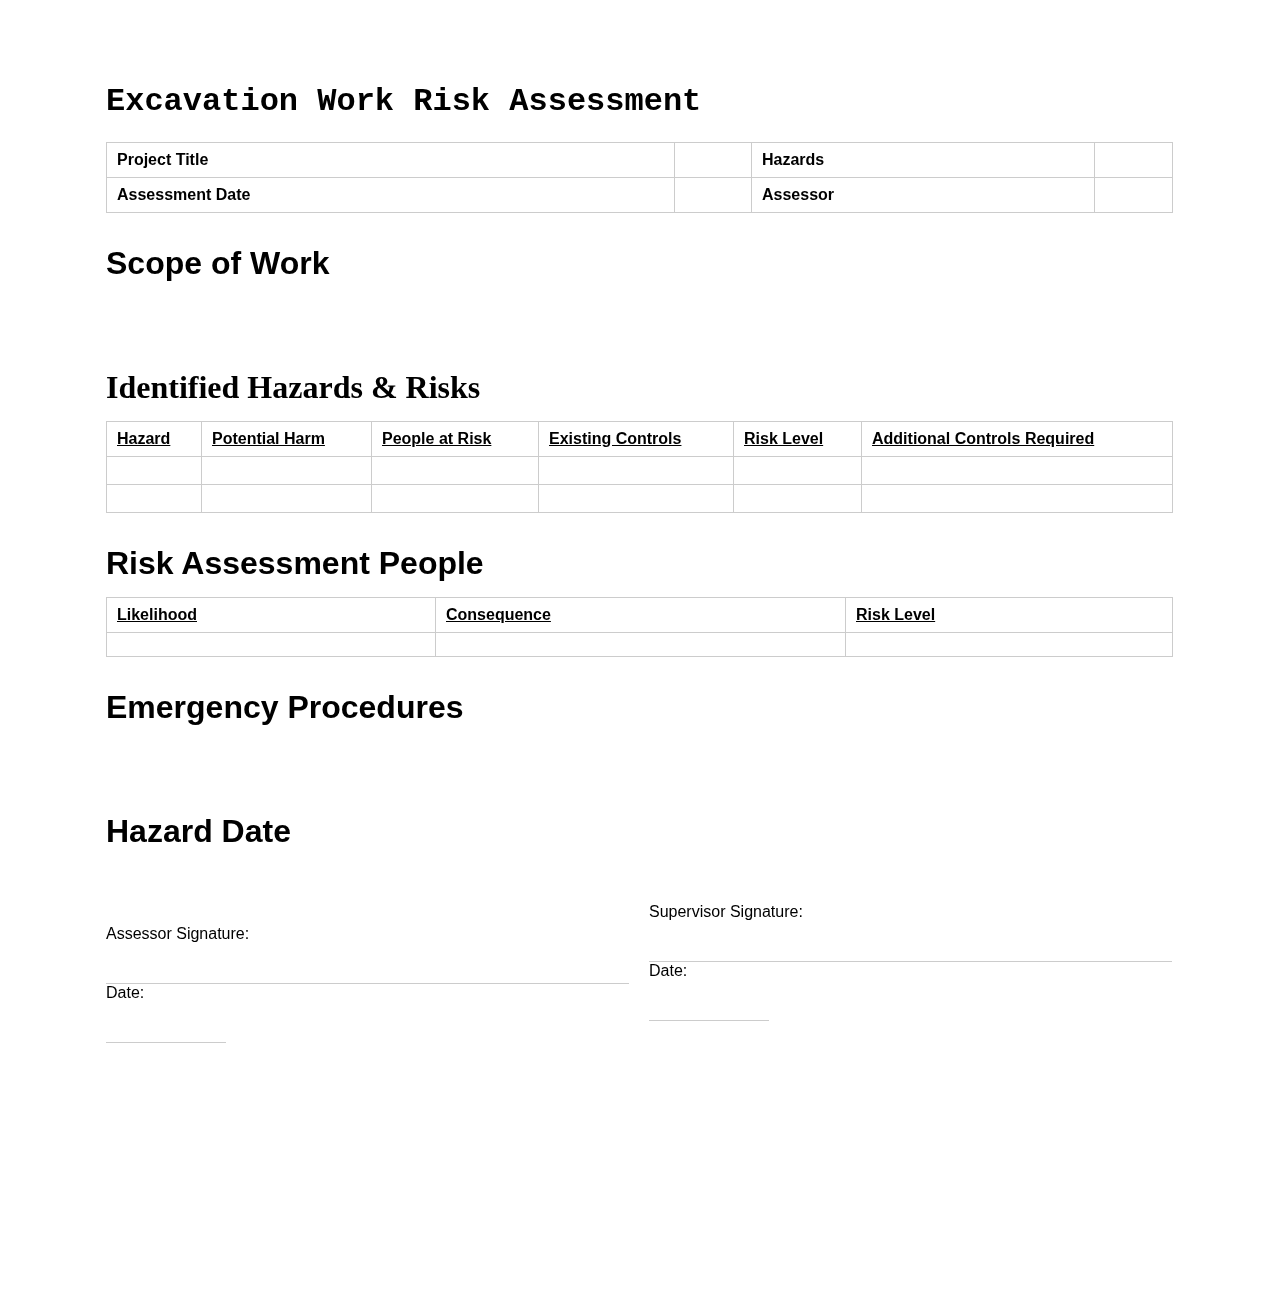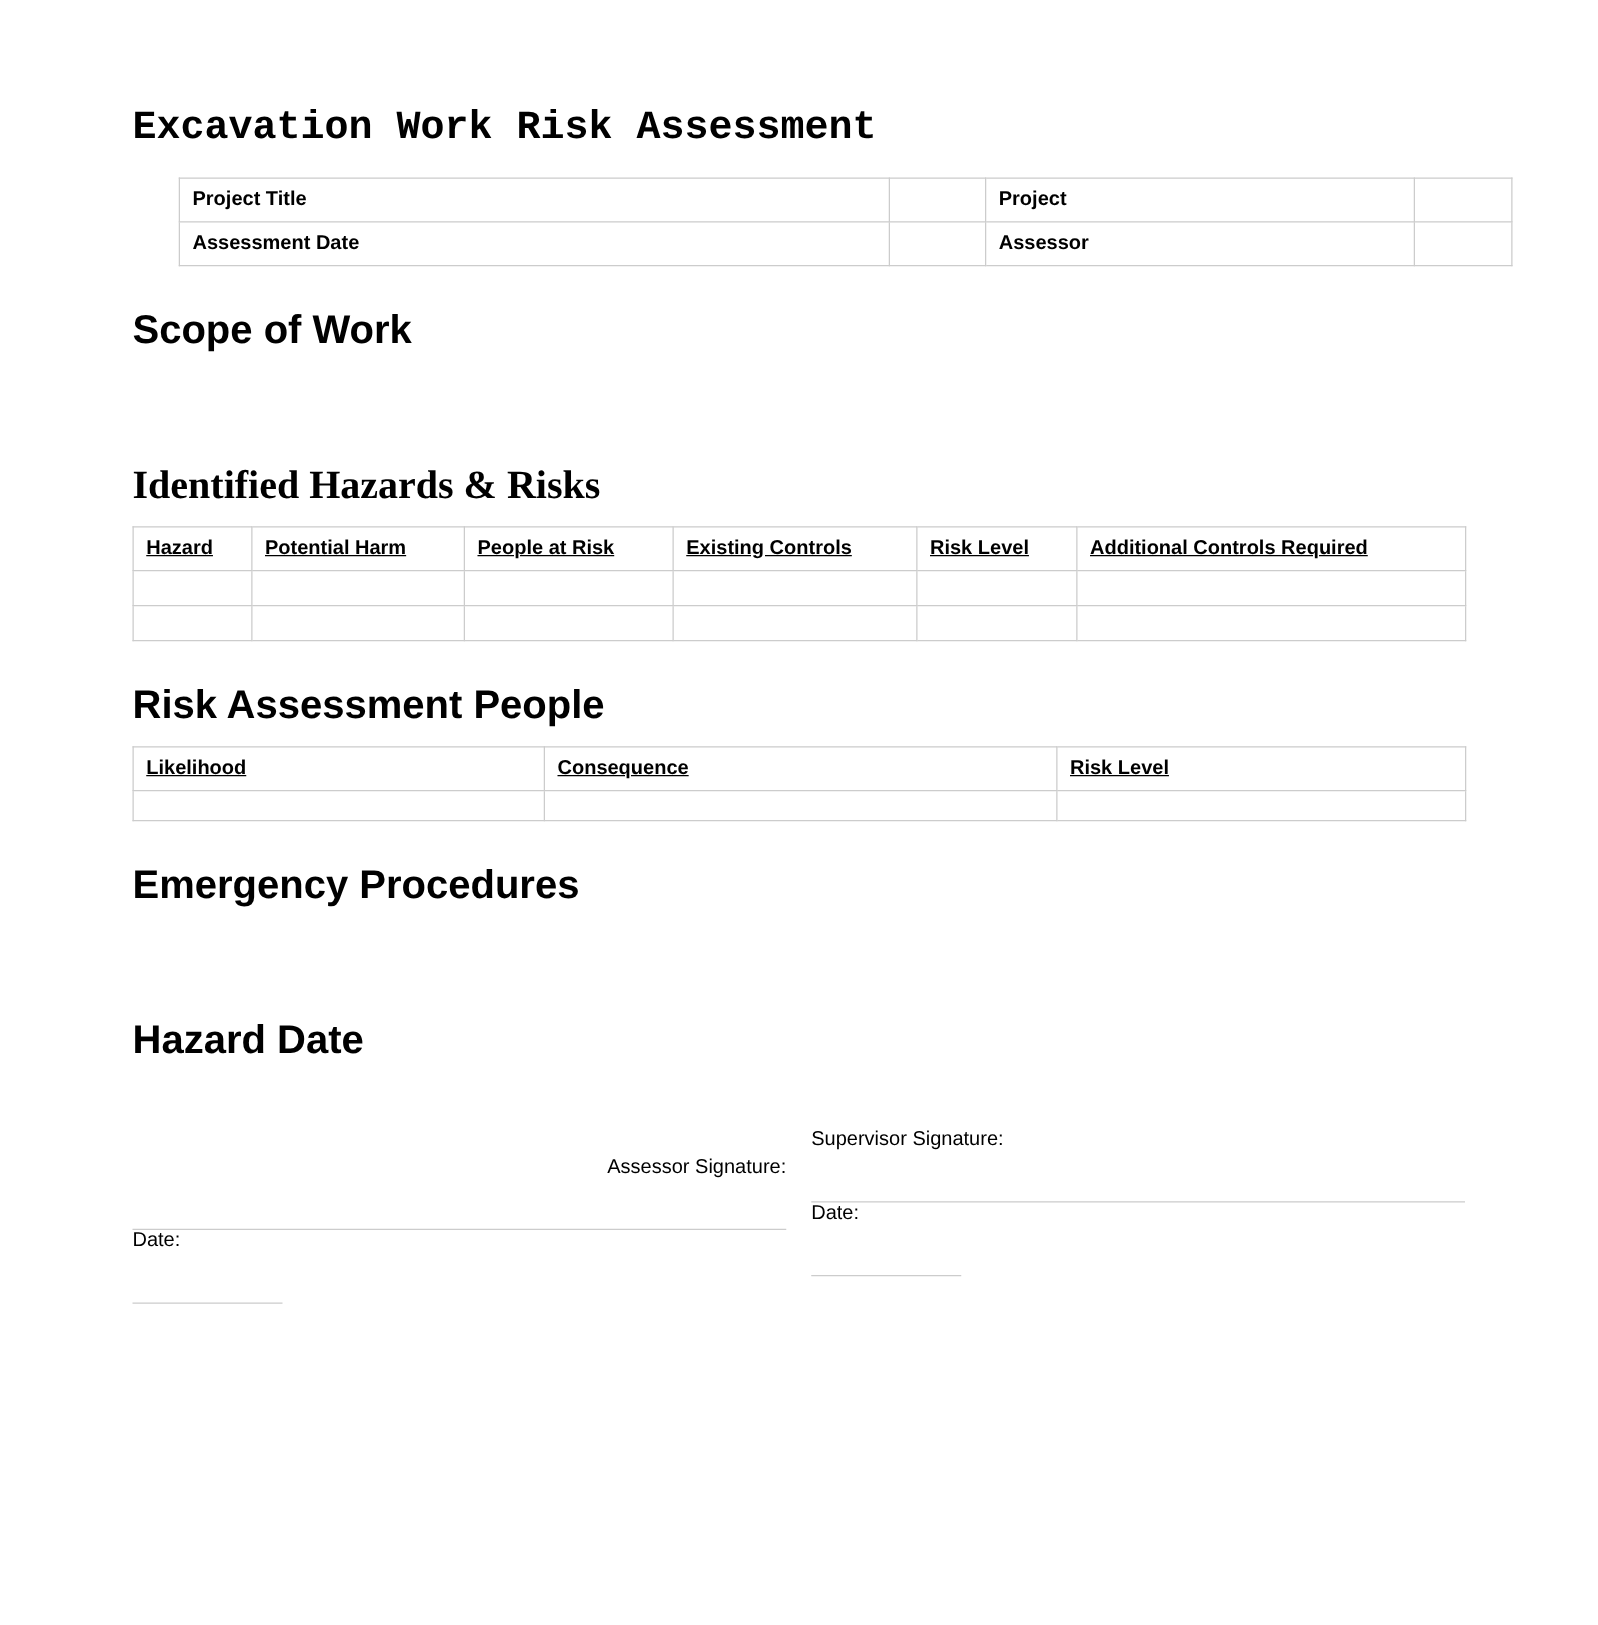--- a/index.html
+++ b/index.html
@@ -30,32 +30,32 @@
     .sig-label { font-size: 16px; line-height: 20px; }
     .sig-line { position: absolute; height: 0; border-top: 1px solid #cccccc; }
   </style>
 </head>
 <body>
 
 <div class="page">
 
   <h1>Excavation Work Risk Assessment</h1>
 
-  <table style="top:142px;margin-left:37px;">
+  <table style="top:142px;">
     <colgroup>
       <col style="width:568px">
         <col style="width:77px">
         <col style="width:343px">
         <col style="width:78px">
     </colgroup>
     <tbody>
         <tr style="height:35px">
       <td class="lbl">Project Title</td>
       <td></td>
-      <td class="lbl">Project</td>
+      <td class="lbl">Hazards</td>
       <td></td>
     </tr>
     <tr style="height:35px">
       <td class="lbl">Assessment Date</td>
       <td></td>
       <td class="lbl">Assessor</td>
       <td></td>
     </tr>
   </tbody>
     </table>
@@ -120,21 +120,21 @@
       <td></td>
       <td></td>
     </tr>
   </tbody>
     </table>
 
   <h2 style="top:692px;">Emergency Procedures</h2>
 
   <h2 style="top:816px;">Hazard Date</h2>
 
-  <div class="sig-block" style="left:0; top:924px;text-align:right;">
+  <div class="sig-block" style="left:0; top:924px;">
     <div class="sig-label">Assessor Signature:</div>
     <div class="sig-line" style="left:0; top:59px; width:523px;"></div>
     <div class="sig-label" style="position:absolute; left:0; top:59px;">Date:</div>
     <div class="sig-line" style="left:0; top:118px; width:120px;"></div>
   </div>
 
   <div class="sig-block" style="left:543px; top:902px;">
     <div class="sig-label">Supervisor Signature:</div>
     <div class="sig-line" style="left:0; top:59px; width:523px;"></div>
     <div class="sig-label" style="position:absolute; left:0; top:59px;">Date:</div>

